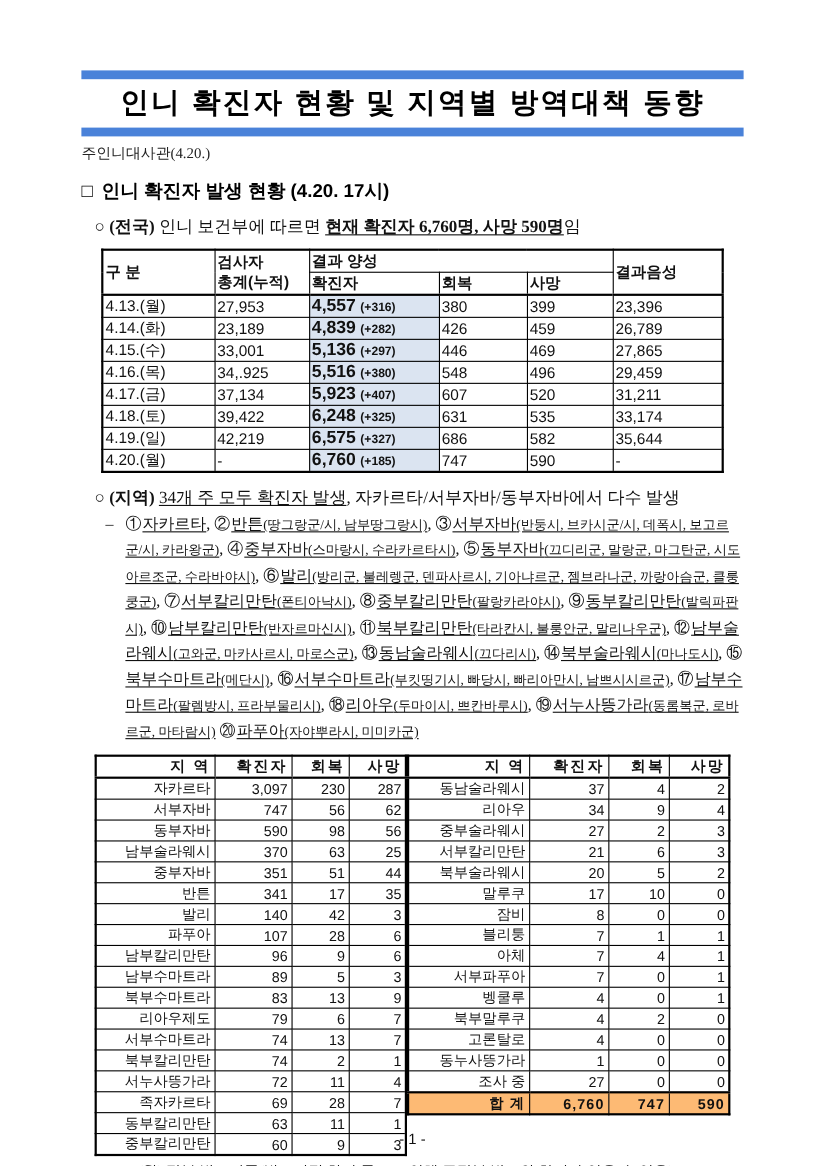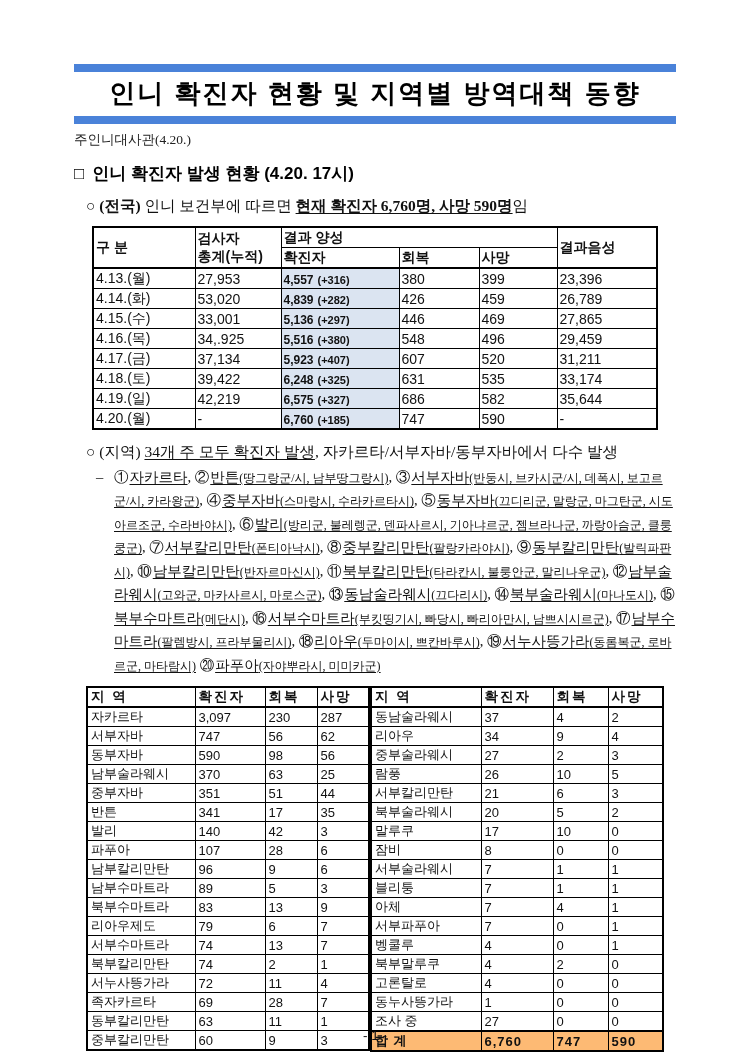--- a/index.html
+++ b/index.html
@@ -60,31 +60,31 @@
     text-align:left;
     table-layout:fixed;
   }
   table.ntable th, table.ntable td { border:1px solid #000; padding:0 2px; height:19px; }
   table.ntable thead th { font-weight:700; font-size:14px; }
   table.ntable .hb { border-bottom:2.5px solid #000; }
   table.ntable td { font-size:14px; }
   .col-date{width:102px}.col-tested{width:86px}.col-conf{width:118px}
   .col-rec{width:80px}.col-dead{width:78px}.col-neg{width:100px}
   td.conf-cell { background:#dbe4f1; }
-  td.conf-cell .cnum { font-weight:700; font-size:12px; }
+  td.conf-cell .cnum { font-weight:700; font-size:16px; }
   td.conf-cell .cdelta { font-weight:700; font-size:11px; margin-left:4px; }
   .tested-hdr span{ display:block; line-height:1.25; }
 
   
   .region-line {
     margin-top:12px;
     padding-left:12px;
     font-size:15.5px;
   }
-  .region-line .blabel { font-weight:400; }
+  .region-line .blabel { font-weight:700; }
   .ul { text-decoration:underline; text-underline-offset:2px; }
   .region-para {
     position:relative;
     margin-top:3px;
     padding-left:40px;
     font-size:14.5px;
     line-height:1.62;
   }
   .region-para .dash { position:absolute; left:22px; top:0; }
   .rnum { margin-right:1px; }
@@ -96,21 +96,21 @@
     display:flex;
     justify-content:center;
     align-items:flex-start;
     margin-top:9px;
   }
   table.rtable {
     border-collapse:collapse;
     border:2px solid #000;
     font-family:"Liberation Sans", sans-serif;
     font-size:13px;
-    text-align:left;
+    text-align:right;
     table-layout:fixed;
   }
   table.rtable th, table.rtable td { border:1px solid #000; padding:0 3px; height:16.8px; }
   table.rtable thead th { font-weight:700; font-size:13.5px; border-bottom:2.5px solid #000; letter-spacing:2px;}
   .rc-name{width:108px}.rc-conf{width:70px}.rc-rec{width:52px}.rc-dead{width:52px}
   .rc-name2{width:110px}.rc-conf2{width:72px}.rc-rec2{width:55px}.rc-dead2{width:55px}
   tr.total-row td { background:#fdba74; font-weight:700; border-top:2px solid #000; letter-spacing:1px; }
 
   .footnote {
     margin-top:5px;
@@ -179,21 +179,21 @@
             <td>4.13.(월)</td>
             <td>27,953</td>
             <td class="conf-cell"><span class="cnum">4,557</span><span class="cdelta">(+316)</span></td>
             <td>380</td>
             <td>399</td>
             <td>23,396</td>
           </tr>
 
           <tr>
             <td>4.14.(화)</td>
-            <td>53,020</td>
+            <td>23,189</td>
             <td class="conf-cell"><span class="cnum">4,839</span><span class="cdelta">(+282)</span></td>
             <td>426</td>
             <td>459</td>
             <td>26,789</td>
           </tr>
 
           <tr>
             <td>4.15.(수)</td>
             <td>33,001</td>
             <td class="conf-cell"><span class="cnum">5,136</span><span class="cdelta">(+297)</span></td>
@@ -438,26 +438,20 @@
               <td>4</td>
             </tr>
 
             <tr>
               <td>중부술라웨시</td>
               <td>27</td>
               <td>2</td>
               <td>3</td>
             </tr>
 
-            <tr>
-              <td>람풍</td>
-              <td>26</td>
-              <td>10</td>
-              <td>5</td>
-            </tr>
 
             <tr>
               <td>서부칼리만탄</td>
               <td>21</td>
               <td>6</td>
               <td>3</td>
             </tr>
 
             <tr>
               <td>북부술라웨시</td>
@@ -473,26 +467,20 @@
               <td>0</td>
             </tr>
 
             <tr>
               <td>잠비</td>
               <td>8</td>
               <td>0</td>
               <td>0</td>
             </tr>
 
-            <tr>
-              <td>서부술라웨시</td>
-              <td>7</td>
-              <td>1</td>
-              <td>1</td>
-            </tr>
 
             <tr>
               <td>블리퉁</td>
               <td>7</td>
               <td>1</td>
               <td>1</td>
             </tr>
 
             <tr>
               <td>아체</td>

